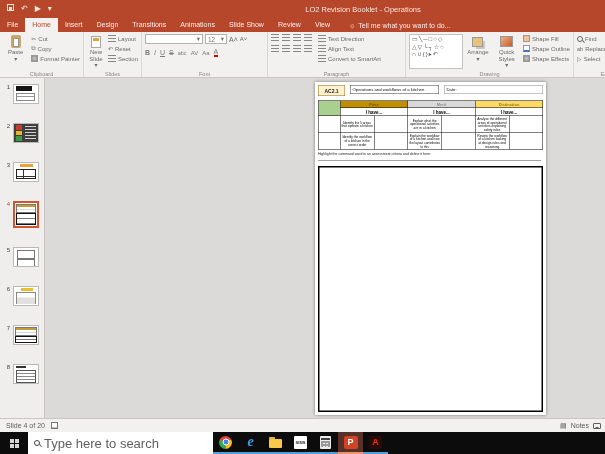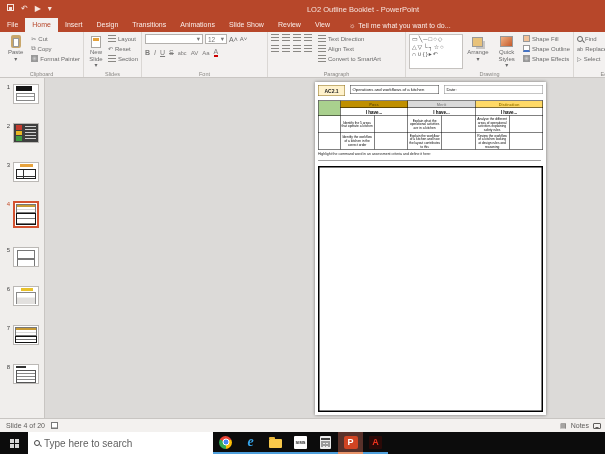--- a/index.html
+++ b/index.html
@@ -96,21 +96,21 @@
   .spell{width:7px;height:7px;border:1px solid #777;background:linear-gradient(180deg,#fff 0 4px,#bbb 4px);margin-left:6px;}
   .noteicon{font-size:7px;}
   .commenticon{width:8px;height:6px;border:1px solid #5f5d5b;border-radius:1px;position:relative;margin-right:-2px;}
   .commenticon::after{content:"";position:absolute;left:1px;bottom:-3px;border:2px solid transparent;border-top-color:#5f5d5b;}
   
   .taskbar{height:22px;flex:none;background:#0C0C0C;display:flex;align-items:stretch;}
   .startbtn{width:28px;display:flex;align-items:center;justify-content:center;cursor:pointer;}
   .winlogo{width:9px;height:9px;background-image:linear-gradient(#d6d6d6,#d6d6d6),linear-gradient(#d6d6d6,#d6d6d6),linear-gradient(#d6d6d6,#d6d6d6),linear-gradient(#d6d6d6,#d6d6d6);background-size:4px 4px;background-position:0 0,5px 0,0 5px,5px 5px;background-repeat:no-repeat;}
   .searchbox{width:185px;background:#fff;display:flex;align-items:center;gap:4px;padding:0 6px;}
   .searchbox .mag{border-color:#444;}
-  .searchbox input{border:none;outline:none;flex:1;font-size:10px;font-family:"Liberation Sans",sans-serif;color:#333;background:transparent;padding:0;}
+  .searchbox input{border:none;outline:none;flex:1;font-size:13px;font-family:"Liberation Sans",sans-serif;color:#333;background:transparent;padding:0;}
   .searchbox input::placeholder{color:#5f5f5f;}
   .ticon{width:25px;display:flex;align-items:center;justify-content:center;border-bottom:2px solid #4E9FDB;cursor:pointer;}
   .ticon.activeapp{background:#58312a;border-bottom-color:#E8956B;}
   .chrome{width:13px;height:13px;border-radius:50%;background:conic-gradient(from -60deg,#EA4335 0 120deg,#FBBC05 0 240deg,#34A853 0 360deg);position:relative;}
   .chrome::after{content:"";position:absolute;left:50%;top:50%;width:5px;height:5px;transform:translate(-50%,-50%);background:#4285F4;border:1.5px solid #fff;border-radius:50%;}
   .ie{color:#35A3E8;font-family:"Liberation Serif",serif;font-style:italic;font-weight:bold;font-size:14px;line-height:1;}
   .folder{width:13px;height:9px;background:#F8C84A;border-radius:1px;position:relative;margin-top:2px;}
   .folder::before{content:"";position:absolute;top:-2px;left:0;width:6px;height:2px;background:#E8B63A;border-radius:1px 1px 0 0;}
   .simsicon{width:13px;height:13px;background:#fff;border-radius:1px;display:flex;align-items:center;justify-content:center;font-size:4px;font-weight:bold;color:#2a2a2a;letter-spacing:0;}
   .calc{width:11px;height:13px;background:#ECECEC;border-radius:1px;padding:2px 1px 1px;}
@@ -124,21 +124,21 @@
 
 <div id="app">
 
   <div class="titlebar">
     <div class="qat">
       <span class="qicon"><span class="savebox"></span></span>
       <span class="qicon">↶</span>
       <span class="qicon">▶</span>
       <span class="qicon">▾</span>
     </div>
-    <div class="wintitle">LO2 Outline Booklet - PowerPoint</div>
+    <div class="wintitle">LO2 Revision Booklet - Operations</div>
   </div>
 
   <div class="tabrow">
     <div class="tab">File</div>
     <div class="tab active">Home</div>
     <div class="tab">Insert</div>
     <div class="tab">Design</div>
     <div class="tab">Transitions</div>
     <div class="tab">Animations</div>
     <div class="tab">Slide Show</div>

